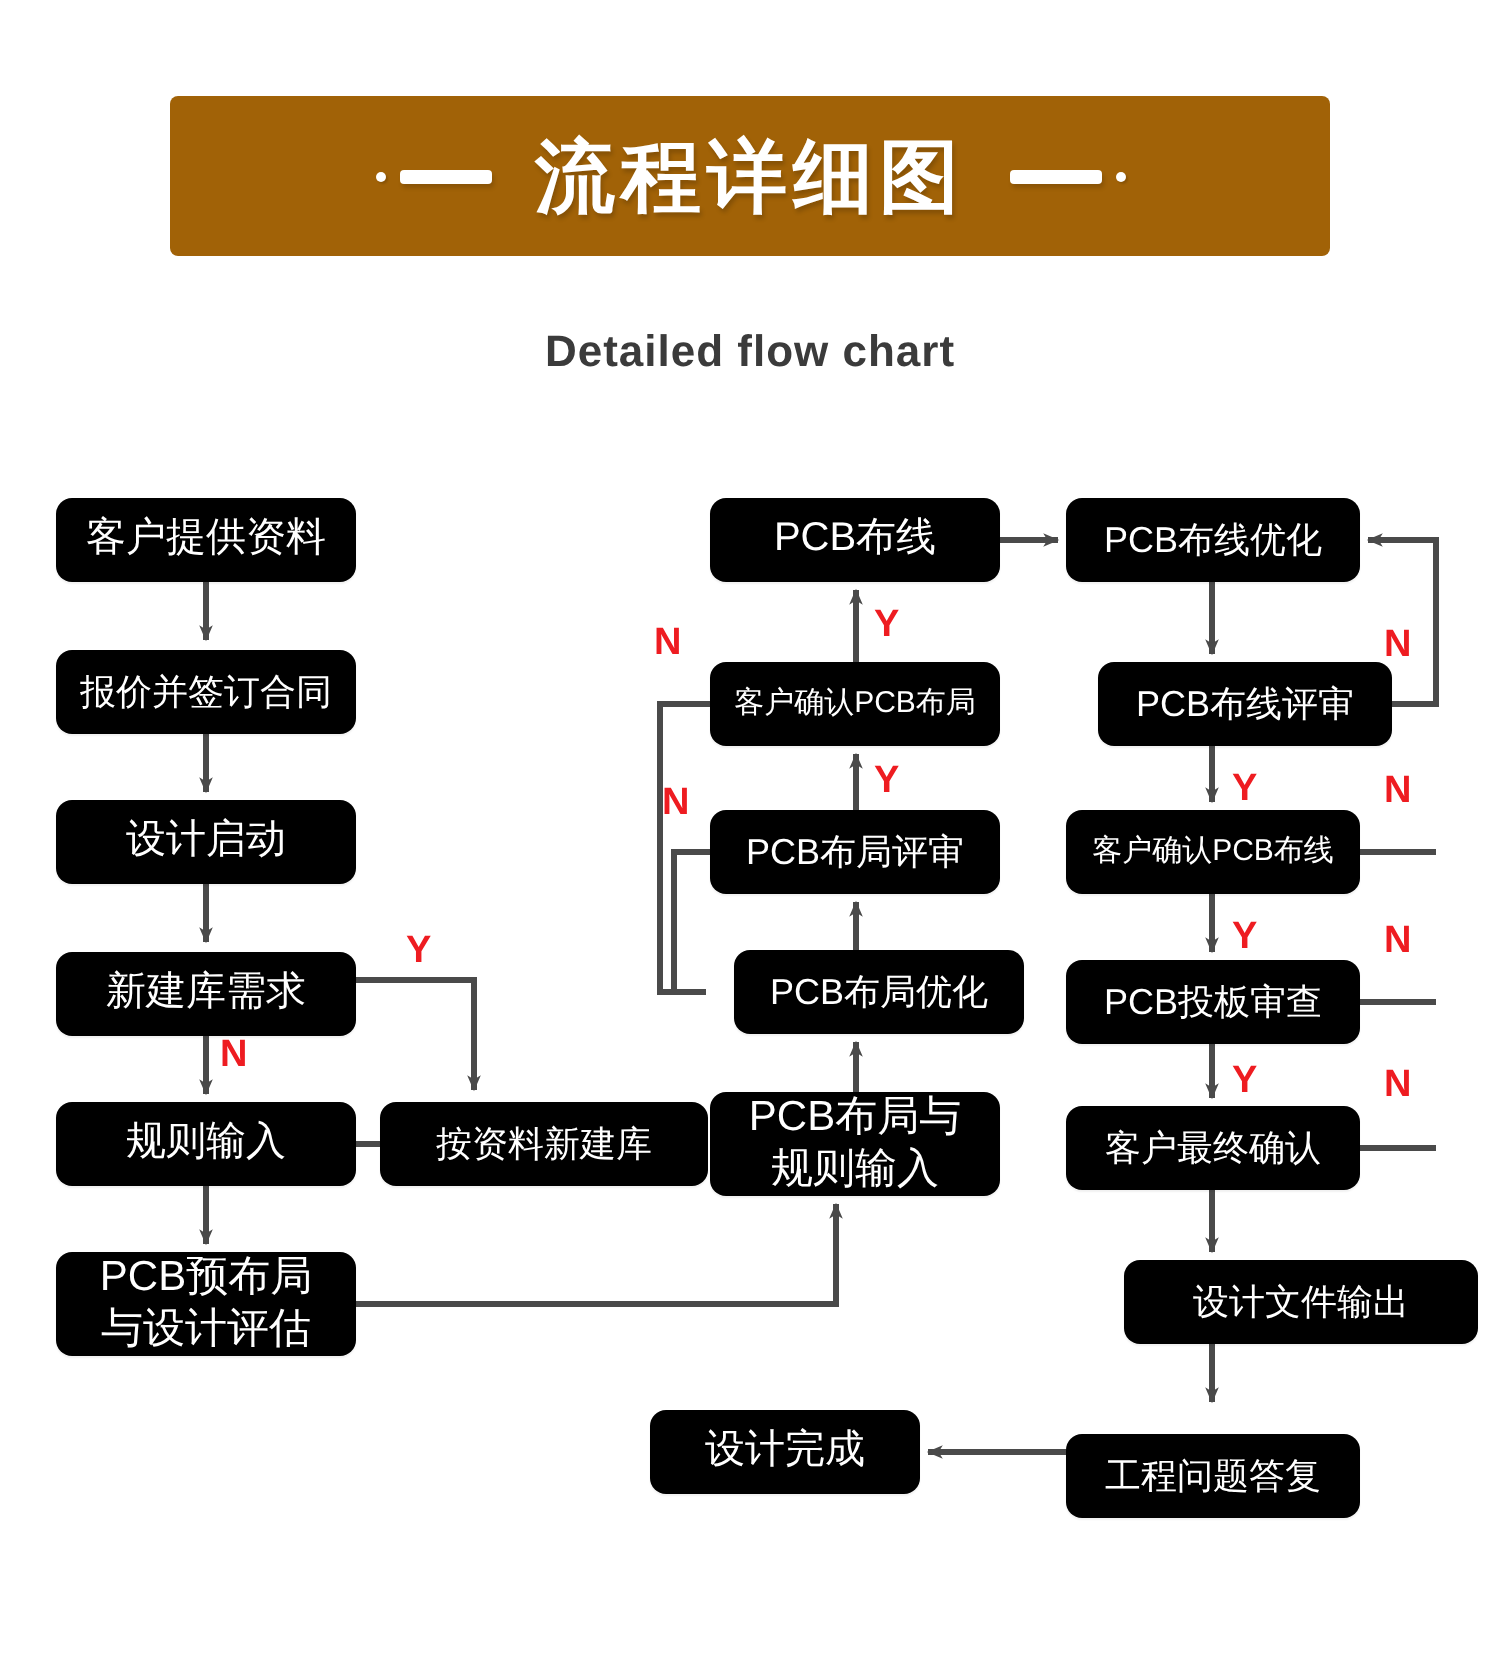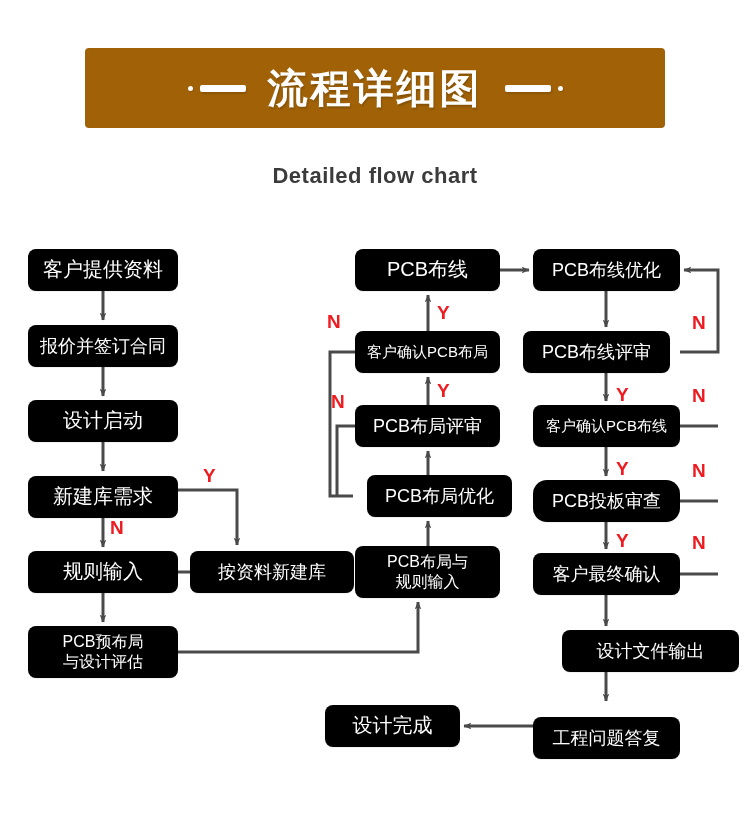--- a/index.html
+++ b/index.html
@@ -39,21 +39,21 @@
   .node{
     position:absolute;background:#000000;border-radius:8px;
     color:#ffffff;display:flex;align-items:center;justify-content:center;
     text-align:center;line-height:1.16;
     box-shadow:0 1px 1px rgba(0,0,0,0.06);
     text-shadow:0 1px 1px rgba(0,0,0,0.12);
     box-sizing:border-box;padding:0 4px;
   }
   .fs20{font-size:20px;}
   .fs18{font-size:18px;}
-  .fs16{font-size:16px;}
+  .fs16{font-size:21px;}
   .fs15{font-size:15px;}
   .two-line{line-height:1.22;}
 
   
   .lbl{
     position:absolute;color:#ee1c21;font-size:19px;font-weight:bold;
     font-family:"Liberation Sans","DejaVu Sans",sans-serif;
     line-height:1;
   }
   svg.wires{position:absolute;left:0;top:0;width:750px;height:829px;
@@ -160,27 +160,27 @@
   <div class="node fs15" style="left:355px;top:331px;width:145px;height:42px;">
     <span>客户确认PCB布局</span>
   </div>
   <div class="node fs20" style="left:355px;top:249px;width:145px;height:42px;">
     <span>PCB布线</span>
   </div>
 
   <div class="node fs18" style="left:533px;top:249px;width:147px;height:42px;">
     <span>PCB布线优化</span>
   </div>
-  <div class="node fs18" style="left:523px;top:331px;width:147px;height:42px;">
+  <div class="node fs18" style="left:549px;top:331px;width:147px;height:42px;">
     <span>PCB布线评审</span>
   </div>
   <div class="node fs15" style="left:533px;top:405px;width:147px;height:42px;">
     <span>客户确认PCB布线</span>
   </div>
-  <div class="node fs18" style="left:533px;top:480px;width:147px;height:42px;border-radius:14px;">
+  <div class="node fs18" style="left:533px;top:480px;width:147px;height:42px;">
     <span>PCB投板审查</span>
   </div>
   <div class="node fs18" style="left:533px;top:553px;width:147px;height:42px;">
     <span>客户最终确认</span>
   </div>
   <div class="node fs18" style="left:562px;top:630px;width:177px;height:42px;">
     <span>设计文件输出</span>
   </div>
   <div class="node fs18" style="left:533px;top:705px;width:147px;height:42px;margin-top:12px;">
     <span>工程问题答复</span>

